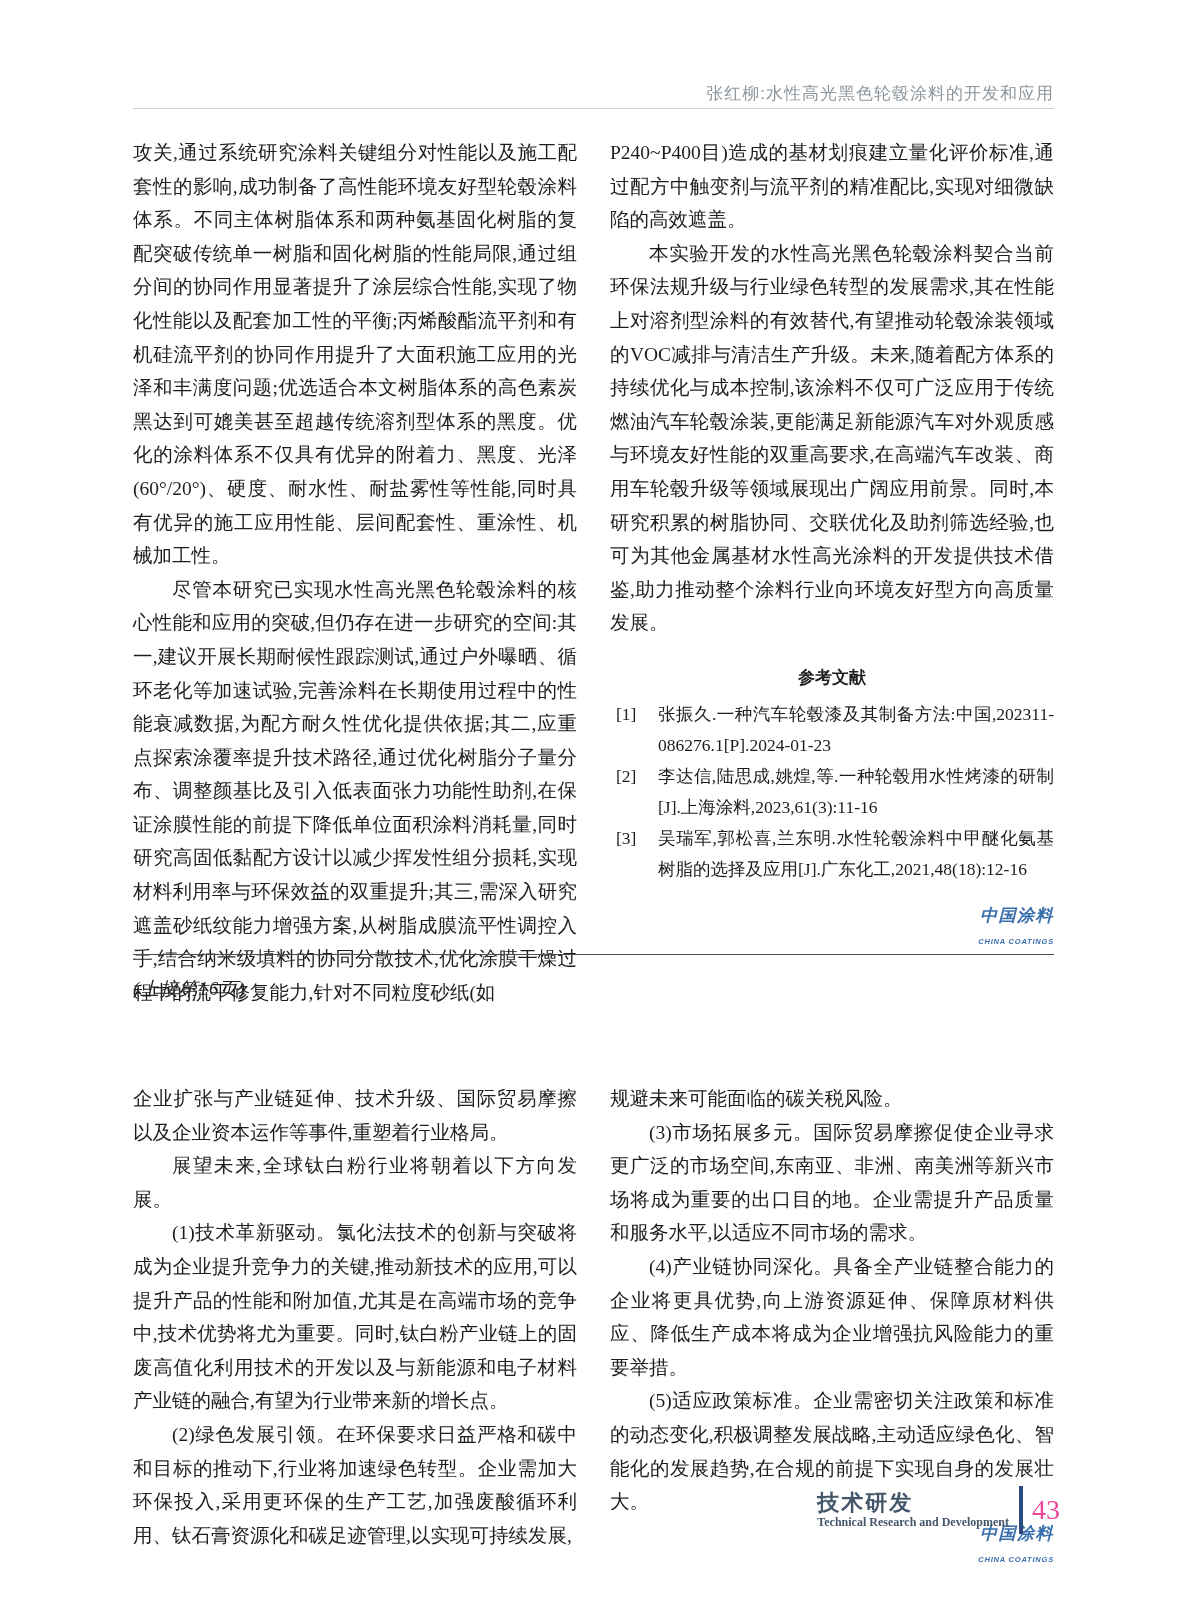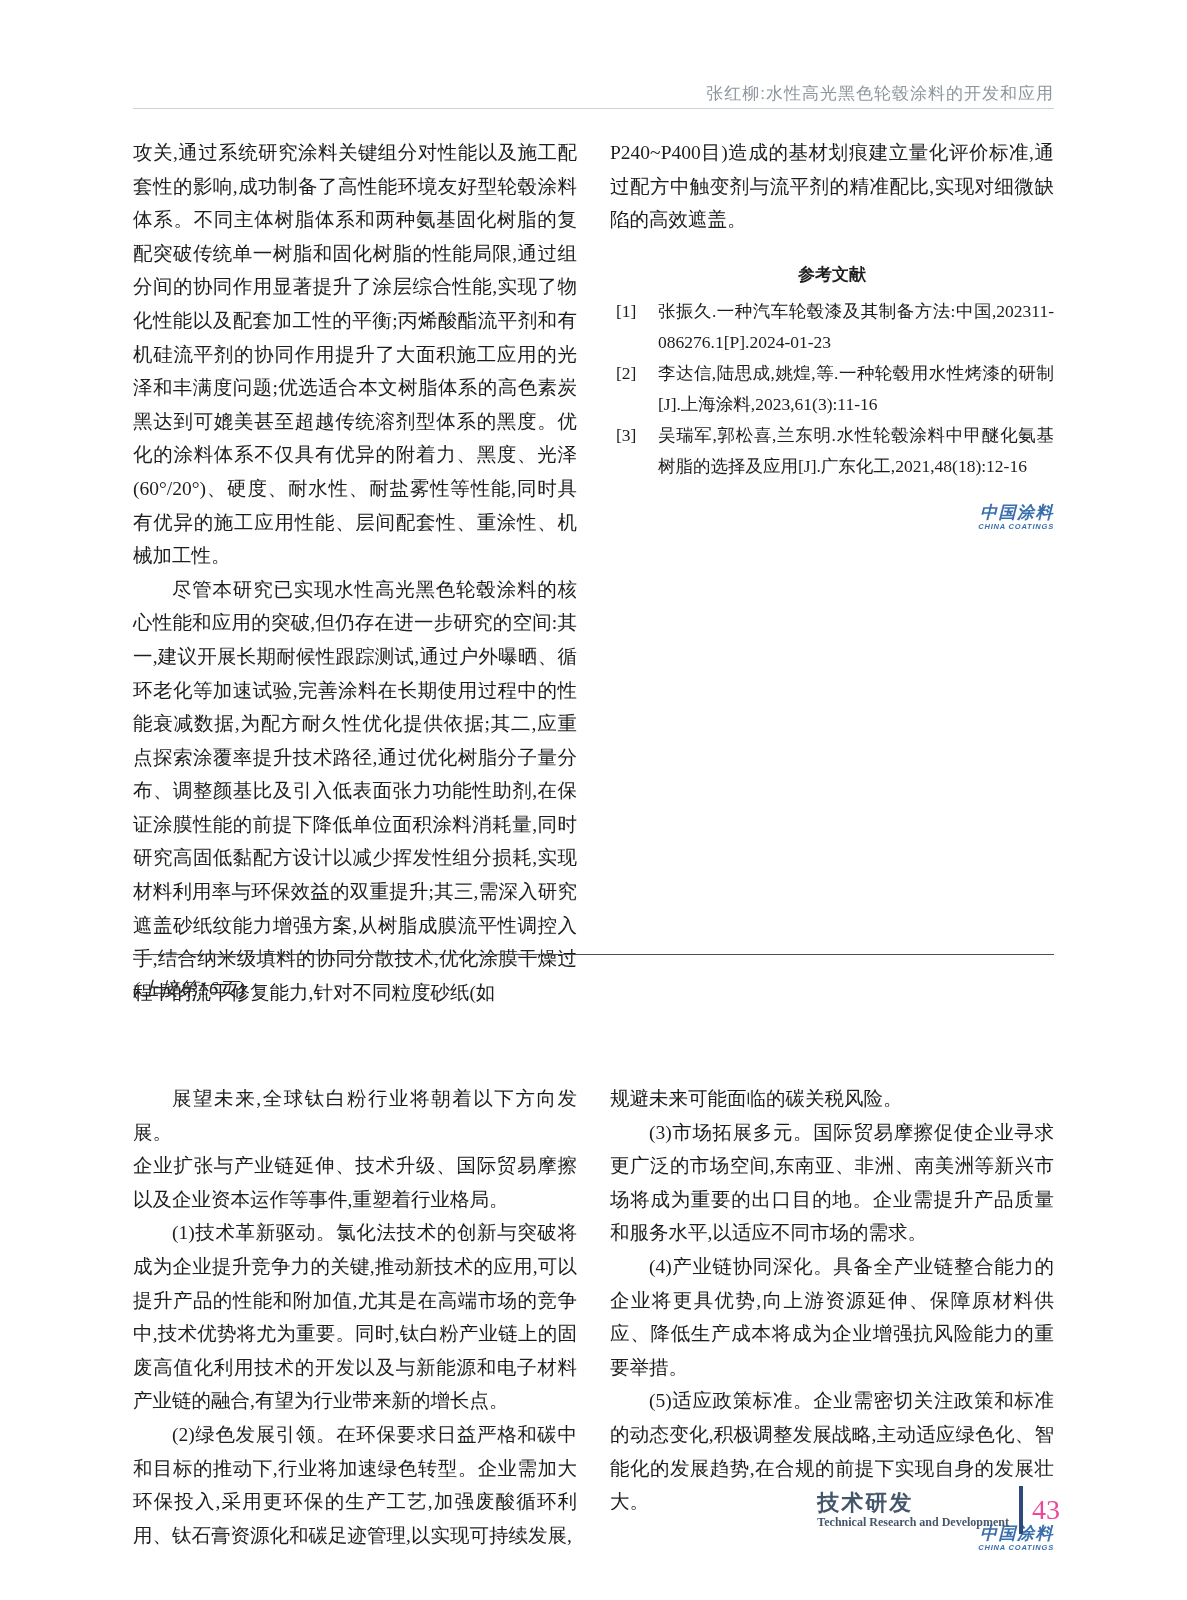--- a/index.html
+++ b/index.html
@@ -46,21 +46,21 @@
   .ref-text{flex:1;}
   
   .logo{margin-top:22px;text-align:right;line-height:1;font-style:italic;}
   .logo-cn{
     display:block;
     font-family:"Liberation Sans","DejaVu Sans",sans-serif;
     font-weight:bold;font-size:17px;letter-spacing:1.5px;
     color:#3a6fad;
   }
   .logo-en{
-    display:block;margin-top:2px;
+    display:block;margin-top:14px;
     font-family:"Liberation Sans","DejaVu Sans",sans-serif;
     font-weight:bold;font-size:7.5px;letter-spacing:0.8px;
     color:#3a6fad;
   }
   
   .article-divider{
     position:absolute;left:133px;width:921px;top:954px;
     border-top:1.5px solid #4d4d4d;height:0;
   }
   .continued-note{
@@ -102,20 +102,21 @@
   <div class="head-rule"></div>
 
   <div class="section section-1">
     <div class="cols">
       <div class="col">
         <p class="para">攻关,通过系统研究涂料关键组分对性能以及施工配套性的影响,成功制备了高性能环境友好型轮毂涂料体系。不同主体树脂体系和两种氨基固化树脂的复配突破传统单一树脂和固化树脂的性能局限,通过组分间的协同作用显著提升了涂层综合性能,实现了物化性能以及配套加工性的平衡;丙烯酸酯流平剂和有机硅流平剂的协同作用提升了大面积施工应用的光泽和丰满度问题;优选适合本文树脂体系的高色素炭黑达到可媲美甚至超越传统溶剂型体系的黑度。优化的涂料体系不仅具有优异的附着力、黑度、光泽(60°/20°)、硬度、耐水性、耐盐雾性等性能,同时具有优异的施工应用性能、层间配套性、重涂性、机械加工性。</p>
         <p class="para indent">尽管本研究已实现水性高光黑色轮毂涂料的核心性能和应用的突破,但仍存在进一步研究的空间:其一,建议开展长期耐候性跟踪测试,通过户外曝晒、循环老化等加速试验,完善涂料在长期使用过程中的性能衰减数据,为配方耐久性优化提供依据;其二,应重点探索涂覆率提升技术路径,通过优化树脂分子量分布、调整颜基比及引入低表面张力功能性助剂,在保证涂膜性能的前提下降低单位面积涂料消耗量,同时研究高固低黏配方设计以减少挥发性组分损耗,实现材料利用率与环保效益的双重提升;其三,需深入研究遮盖砂纸纹能力增强方案,从树脂成膜流平性调控入手,结合纳米级填料的协同分散技术,优化涂膜干燥过程中的流平修复能力,针对不同粒度砂纸(如</p>
       </div>
       <div class="col">
         <p class="para">P240~P400目)造成的基材划痕建立量化评价标准,通过配方中触变剂与流平剂的精准配比,实现对细微缺陷的高效遮盖。</p>
+        <p class="para indent">本实验开发的水性高光黑色轮毂涂料契合当前环保法规升级与行业绿色转型的发展需求,其在性能上对溶剂型涂料的有效替代,有望推动轮毂涂装领域的VOC减排与清洁生产升级。未来,随着配方体系的持续优化与成本控制,该涂料不仅可广泛应用于传统燃油汽车轮毂涂装,更能满足新能源汽车对外观质感与环境友好性能的双重高要求,在高端汽车改装、商用车轮毂升级等领域展现出广阔应用前景。同时,本研究积累的树脂协同、交联优化及助剂筛选经验,也可为其他金属基材水性高光涂料的开发提供技术借鉴,助力推动整个涂料行业向环境友好型方向高质量发展。</p>
 
         <div class="ref-title">参考文献</div>
         <div class="ref-list">
           <div class="ref-row">
             <span class="ref-marker">[1]</span>
             <span class="ref-text">张振久.一种汽车轮毂漆及其制备方法:中国,202311-086276.1[P].2024-01-23</span>
           </div>
           <div class="ref-row">
             <span class="ref-marker">[2]</span>
             <span class="ref-text">李达信,陆思成,姚煌,等.一种轮毂用水性烤漆的研制[J].上海涂料,2023,61(3):11-16</span>
@@ -134,22 +135,22 @@
     </div>
   </div>
 
   <div class="article-divider"></div>
 
   <div class="continued-note">(上接第16页)</div>
 
   <div class="section section-2">
     <div class="cols">
       <div class="col">
+        <p class="para">企业扩张与产业链延伸、技术升级、国际贸易摩擦以及企业资本运作等事件,重塑着行业格局。</p>
         <p class="para indent">展望未来,全球钛白粉行业将朝着以下方向发展。</p>
-        <p class="para">企业扩张与产业链延伸、技术升级、国际贸易摩擦以及企业资本运作等事件,重塑着行业格局。</p>
         <p class="para indent">(1)技术革新驱动。氯化法技术的创新与突破将成为企业提升竞争力的关键,推动新技术的应用,可以提升产品的性能和附加值,尤其是在高端市场的竞争中,技术优势将尤为重要。同时,钛白粉产业链上的固废高值化利用技术的开发以及与新能源和电子材料产业链的融合,有望为行业带来新的增长点。</p>
         <p class="para indent">(2)绿色发展引领。在环保要求日益严格和碳中和目标的推动下,行业将加速绿色转型。企业需加大环保投入,采用更环保的生产工艺,加强废酸循环利用、钛石膏资源化和碳足迹管理,以实现可持续发展,</p>
       </div>
       <div class="col">
         <p class="para">规避未来可能面临的碳关税风险。</p>
         <p class="para indent">(3)市场拓展多元。国际贸易摩擦促使企业寻求更广泛的市场空间,东南亚、非洲、南美洲等新兴市场将成为重要的出口目的地。企业需提升产品质量和服务水平,以适应不同市场的需求。</p>
         <p class="para indent">(4)产业链协同深化。具备全产业链整合能力的企业将更具优势,向上游资源延伸、保障原材料供应、降低生产成本将成为企业增强抗风险能力的重要举措。</p>
         <p class="para indent">(5)适应政策标准。企业需密切关注政策和标准的动态变化,积极调整发展战略,主动适应绿色化、智能化的发展趋势,在合规的前提下实现自身的发展壮大。</p>
 
         <div class="logo" style="margin-top:6px;">

